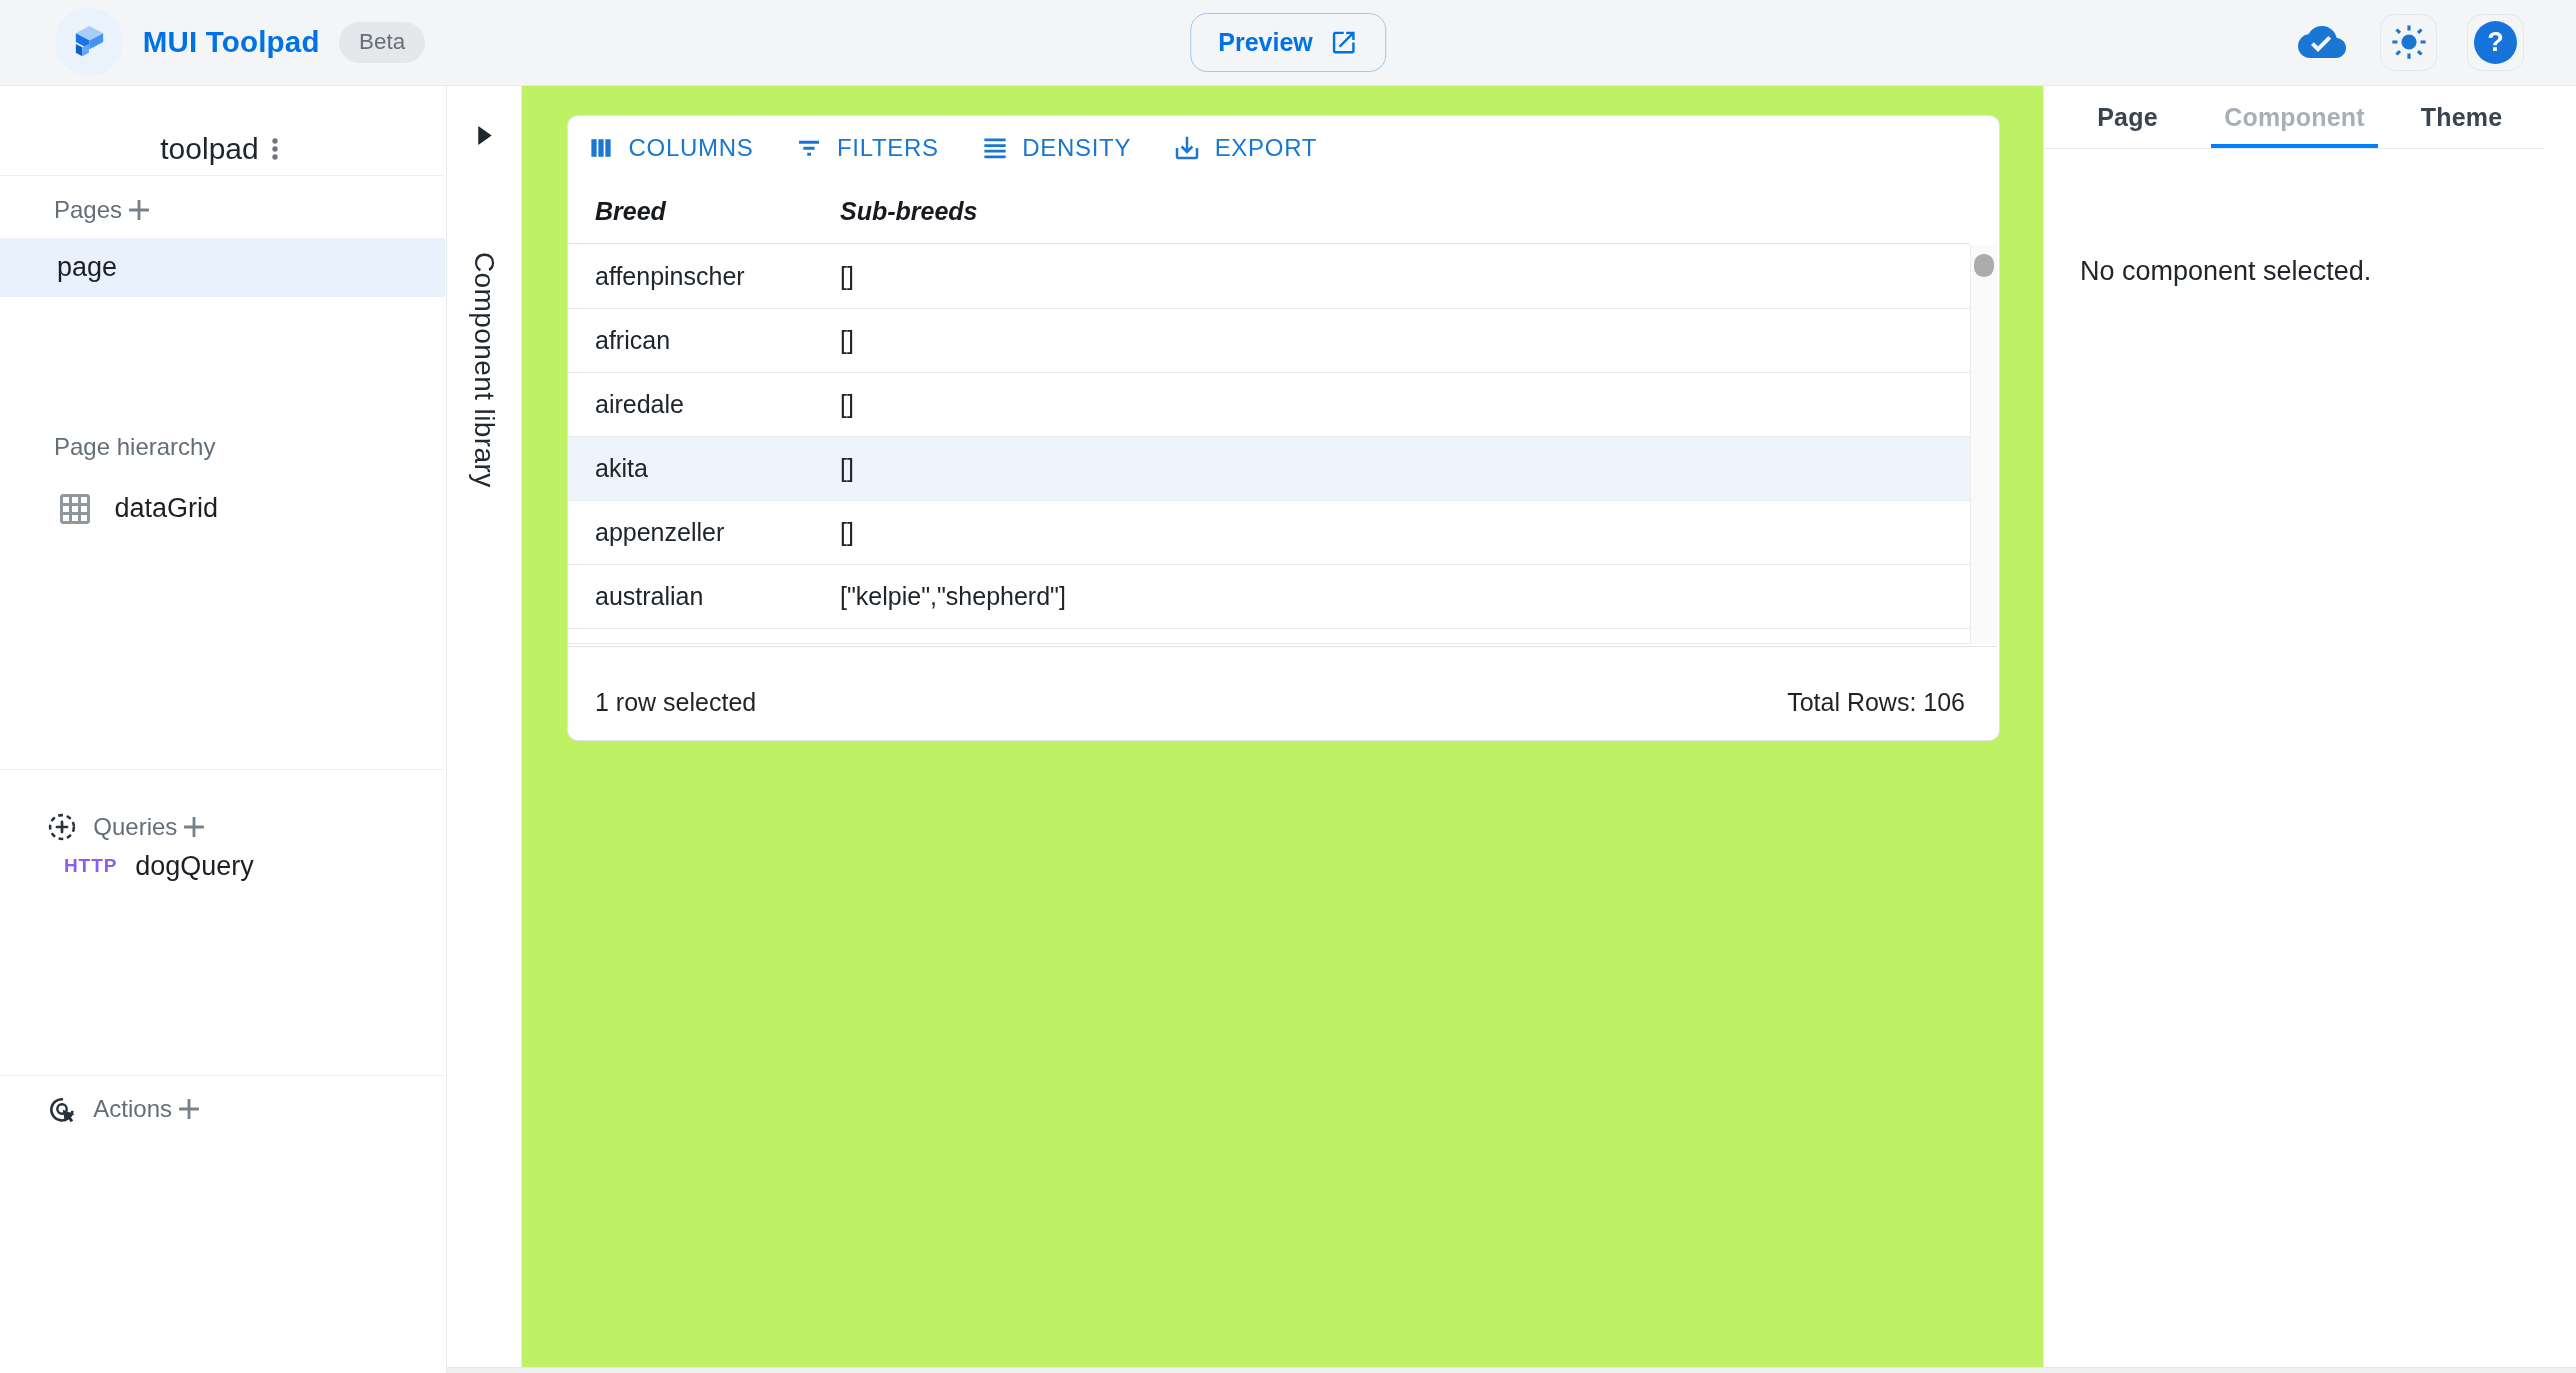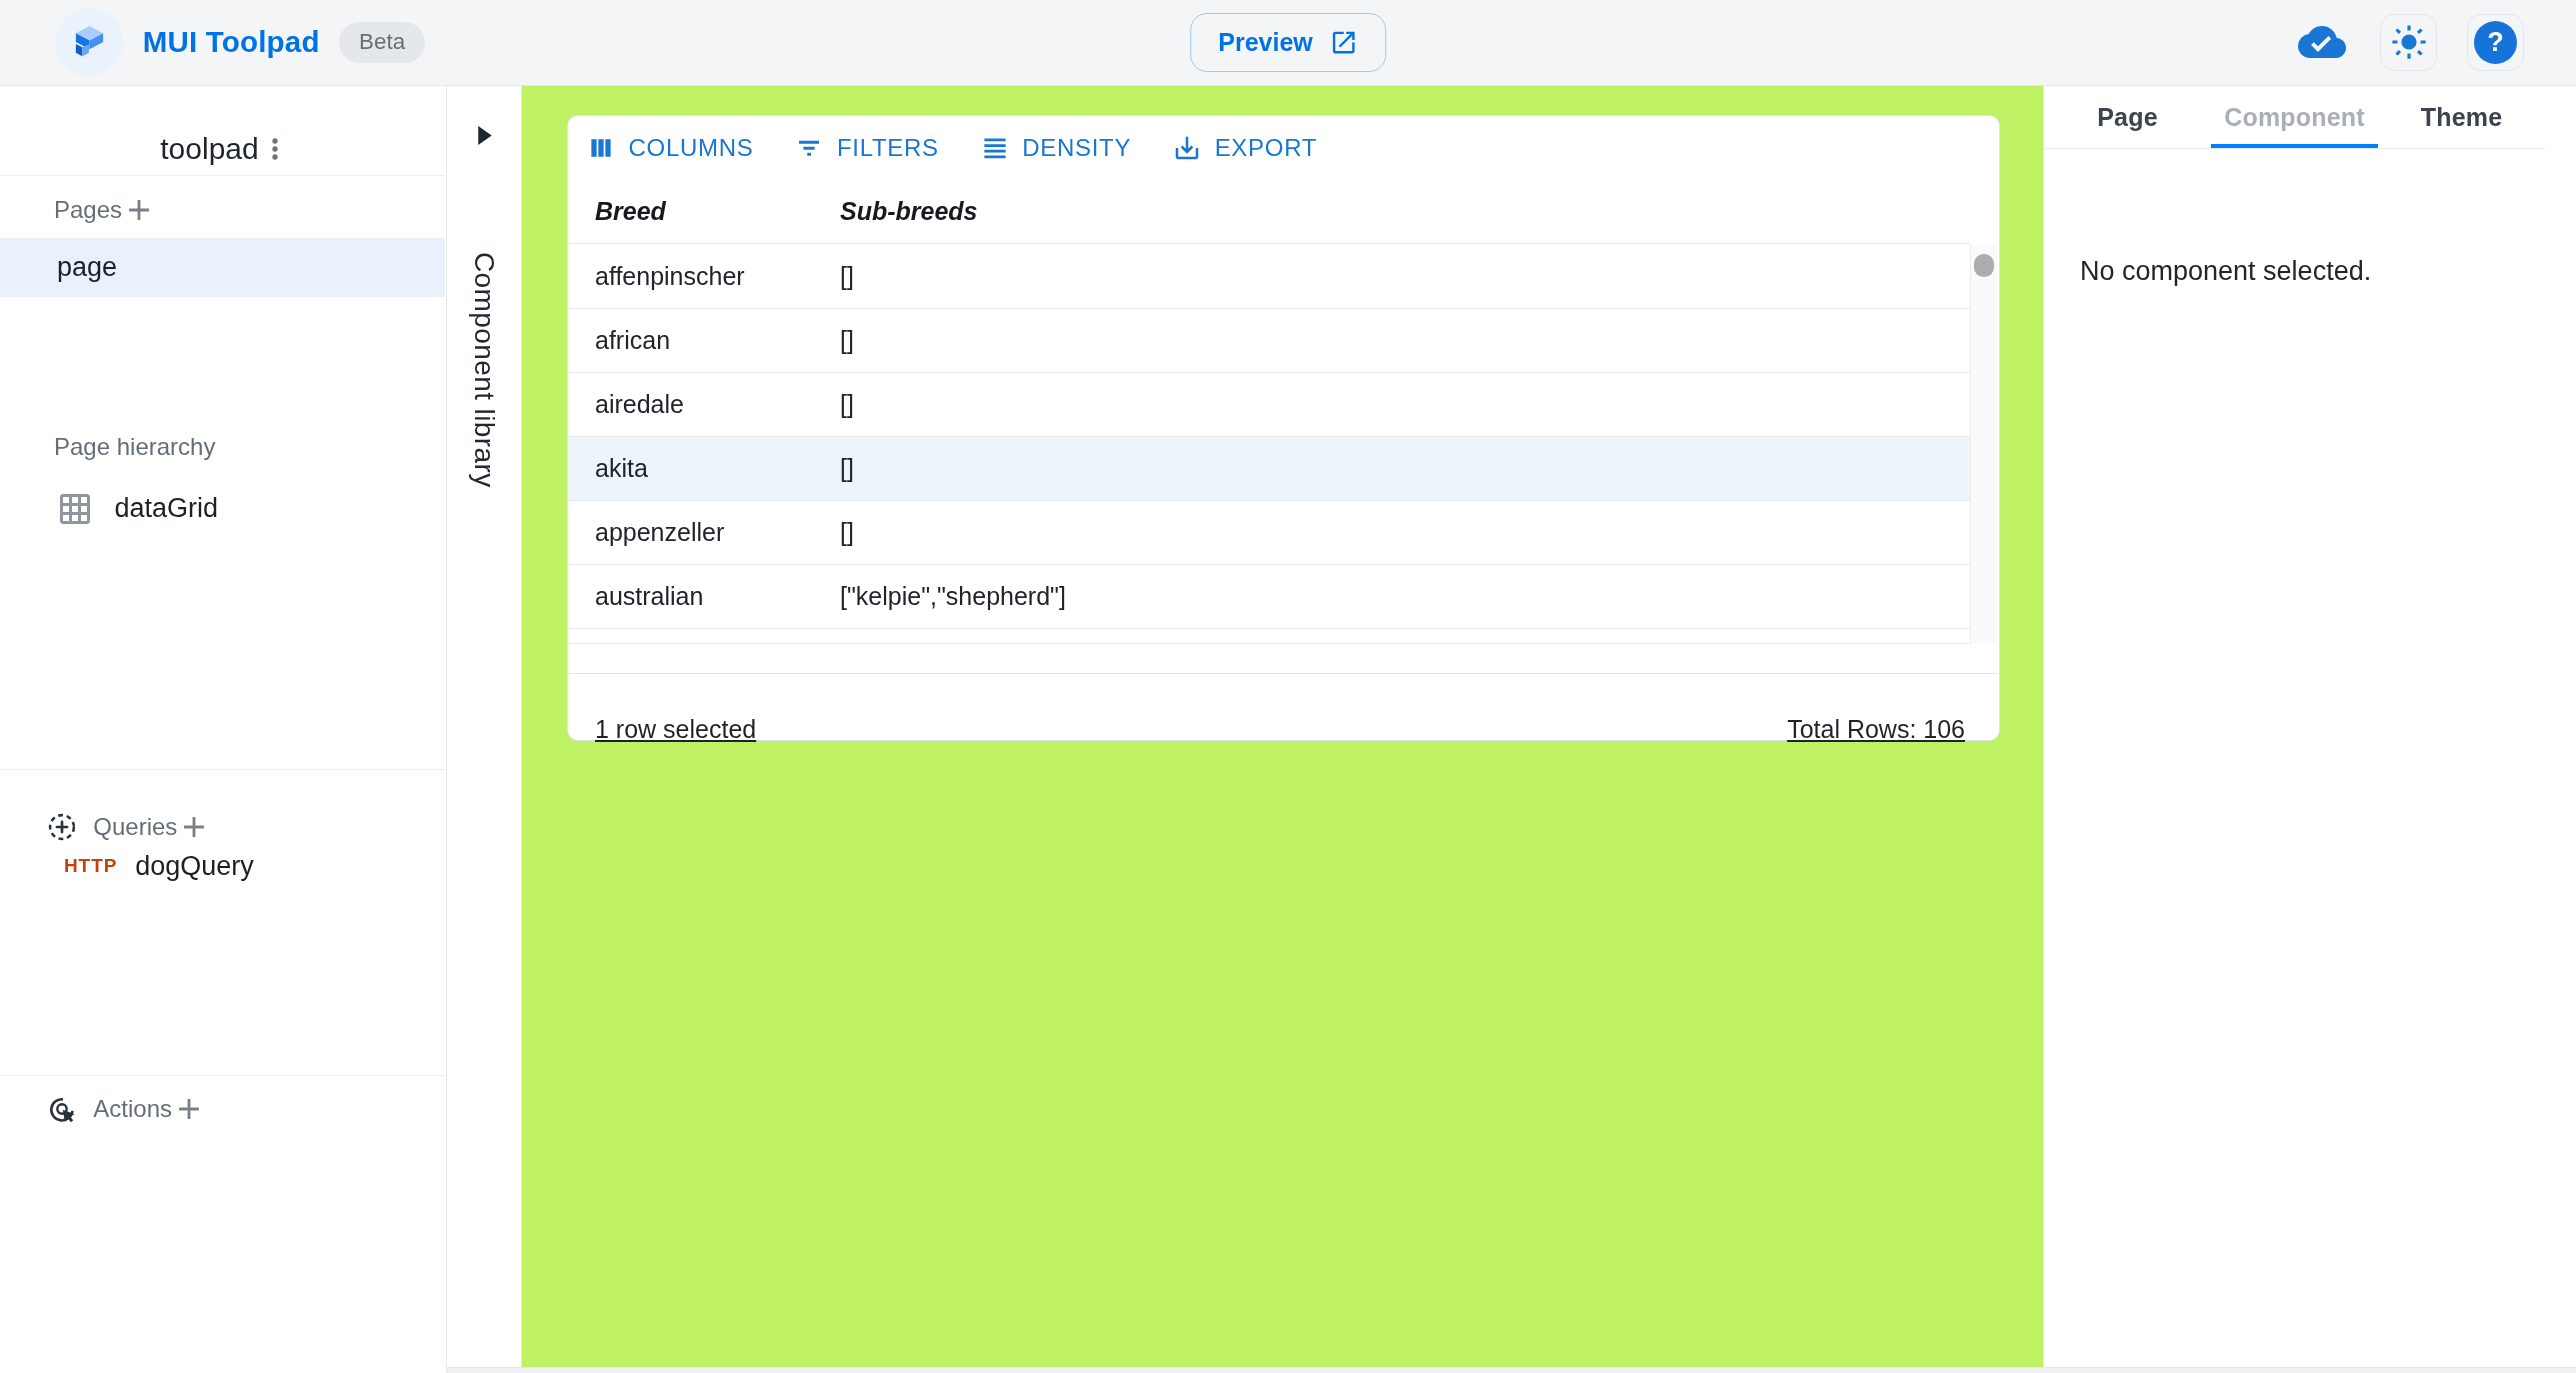--- a/index.html
+++ b/index.html
@@ -38,21 +38,21 @@
   .sec-hdr { padding:0 32px 0 54px; justify-content:flex-start; color:#646E78; font-size:24px; }
   .sec-hdr .lbl-wrap { display:flex; align-items:center; gap:14.3px; }
   .sec-pages { top:102px; height:43px; }
   .sec-hier  { top:343px; height:36px; }
   .sec-queries { top:716px; height:50px; padding-left:45px; }
   .sec-actions { top:998px; height:50px; padding-left:45px; }
   .item-page { top:152px; height:59px; background:#E9F1FC; padding-left:57px;
                font-size:27px; color:#1C2025; cursor:pointer; }
   .item-datagrid { top:392px; height:61px; padding-left:57px; gap:21.5px; font-size:27px; color:#1C2025; cursor:pointer; }
   .item-dogquery { top:755px; height:50px; padding-left:64px; gap:18px; font-size:27px; color:#1C2025; cursor:pointer; }
-  .http-chip { font-size:19px; font-weight:700; letter-spacing:0.9px; color:#c2410c; }
+  .http-chip { font-size:19px; font-weight:700; letter-spacing:0.9px; color:#8b5cf6; }
   .ghost-btn { background:none; border:none; padding:0; display:flex; align-items:center; cursor:pointer; }
 
   
   .complib { position:absolute; left:447px; top:86px; width:75px; height:1288px;
              background:#fff; border-right:1.8px solid #E8EAED; }
   .complib .arrow { position:absolute; top:38px; left:50%; transform:translateX(-50%); cursor:pointer; }
   .complib .vlabel { position:absolute; top:166px; left:50%; transform:translateX(-50%);
                      writing-mode:vertical-rl; font-size:28px; color:#222831; letter-spacing:0.4px; white-space:nowrap; }
 
   
@@ -72,23 +72,23 @@
   .c2 { flex:1; }
   .grows { position:absolute; left:0; top:129px; width:1402px; height:399px;
            overflow:hidden; border-bottom:1.8px solid #E9EAEC; }
   .grow { height:64px; display:flex; border-bottom:1.8px solid #E9EAEC; background:#fff; cursor:pointer; }
   .grow.sel { background:#EDF4FB;justify-content:space-between; }
   .grow .gcell { color:#20252A; }
   .grow-partial { height:12.5px; background:#fff; }
   .vscroll { position:absolute; right:1.8px; top:129px; width:27px; height:399px;
              background:#FAFAFA; border-left:1.8px solid #ECECEE; cursor:pointer; }
   .vthumb { position:absolute; left:2.7px; top:9px; width:19.7px; height:23px; border-radius:9.8px; background:#ACACAC; cursor:grab; }
-  .gfoot { position:absolute; left:0; top:557px; width:1429px; height:95px;
+  .gfoot { position:absolute; left:0; top:530px; width:1429px; height:95px;
            border-top:1.8px solid #E3E4E7; display:flex; align-items:center;
-           justify-content:space-between; padding:16px 32px 0 27px; font-size:25px; color:#1F2328;text-decoration:underline; }
+           justify-content:space-between; padding:16px 32px 0 27px; font-size:25px; color:#1F2328; }
 
   
   .inspector { position:absolute; left:2043px; top:86px; width:533px; height:1288px;
                background:#fff; border-left:1.8px solid #E8EAED; }
   .tabs { position:absolute; left:0; top:0; width:501px; height:63px; display:flex;
           border-bottom:1.8px solid #E8EAED; }
   .tab { flex:1; display:flex; align-items:center; justify-content:center;
          font-size:25px; font-weight:700; color:#39444E; background:none; border:none;
          font-family:inherit; cursor:pointer; letter-spacing:0.2px; }
   .tab.disabled { color:#A9AFB6; }

